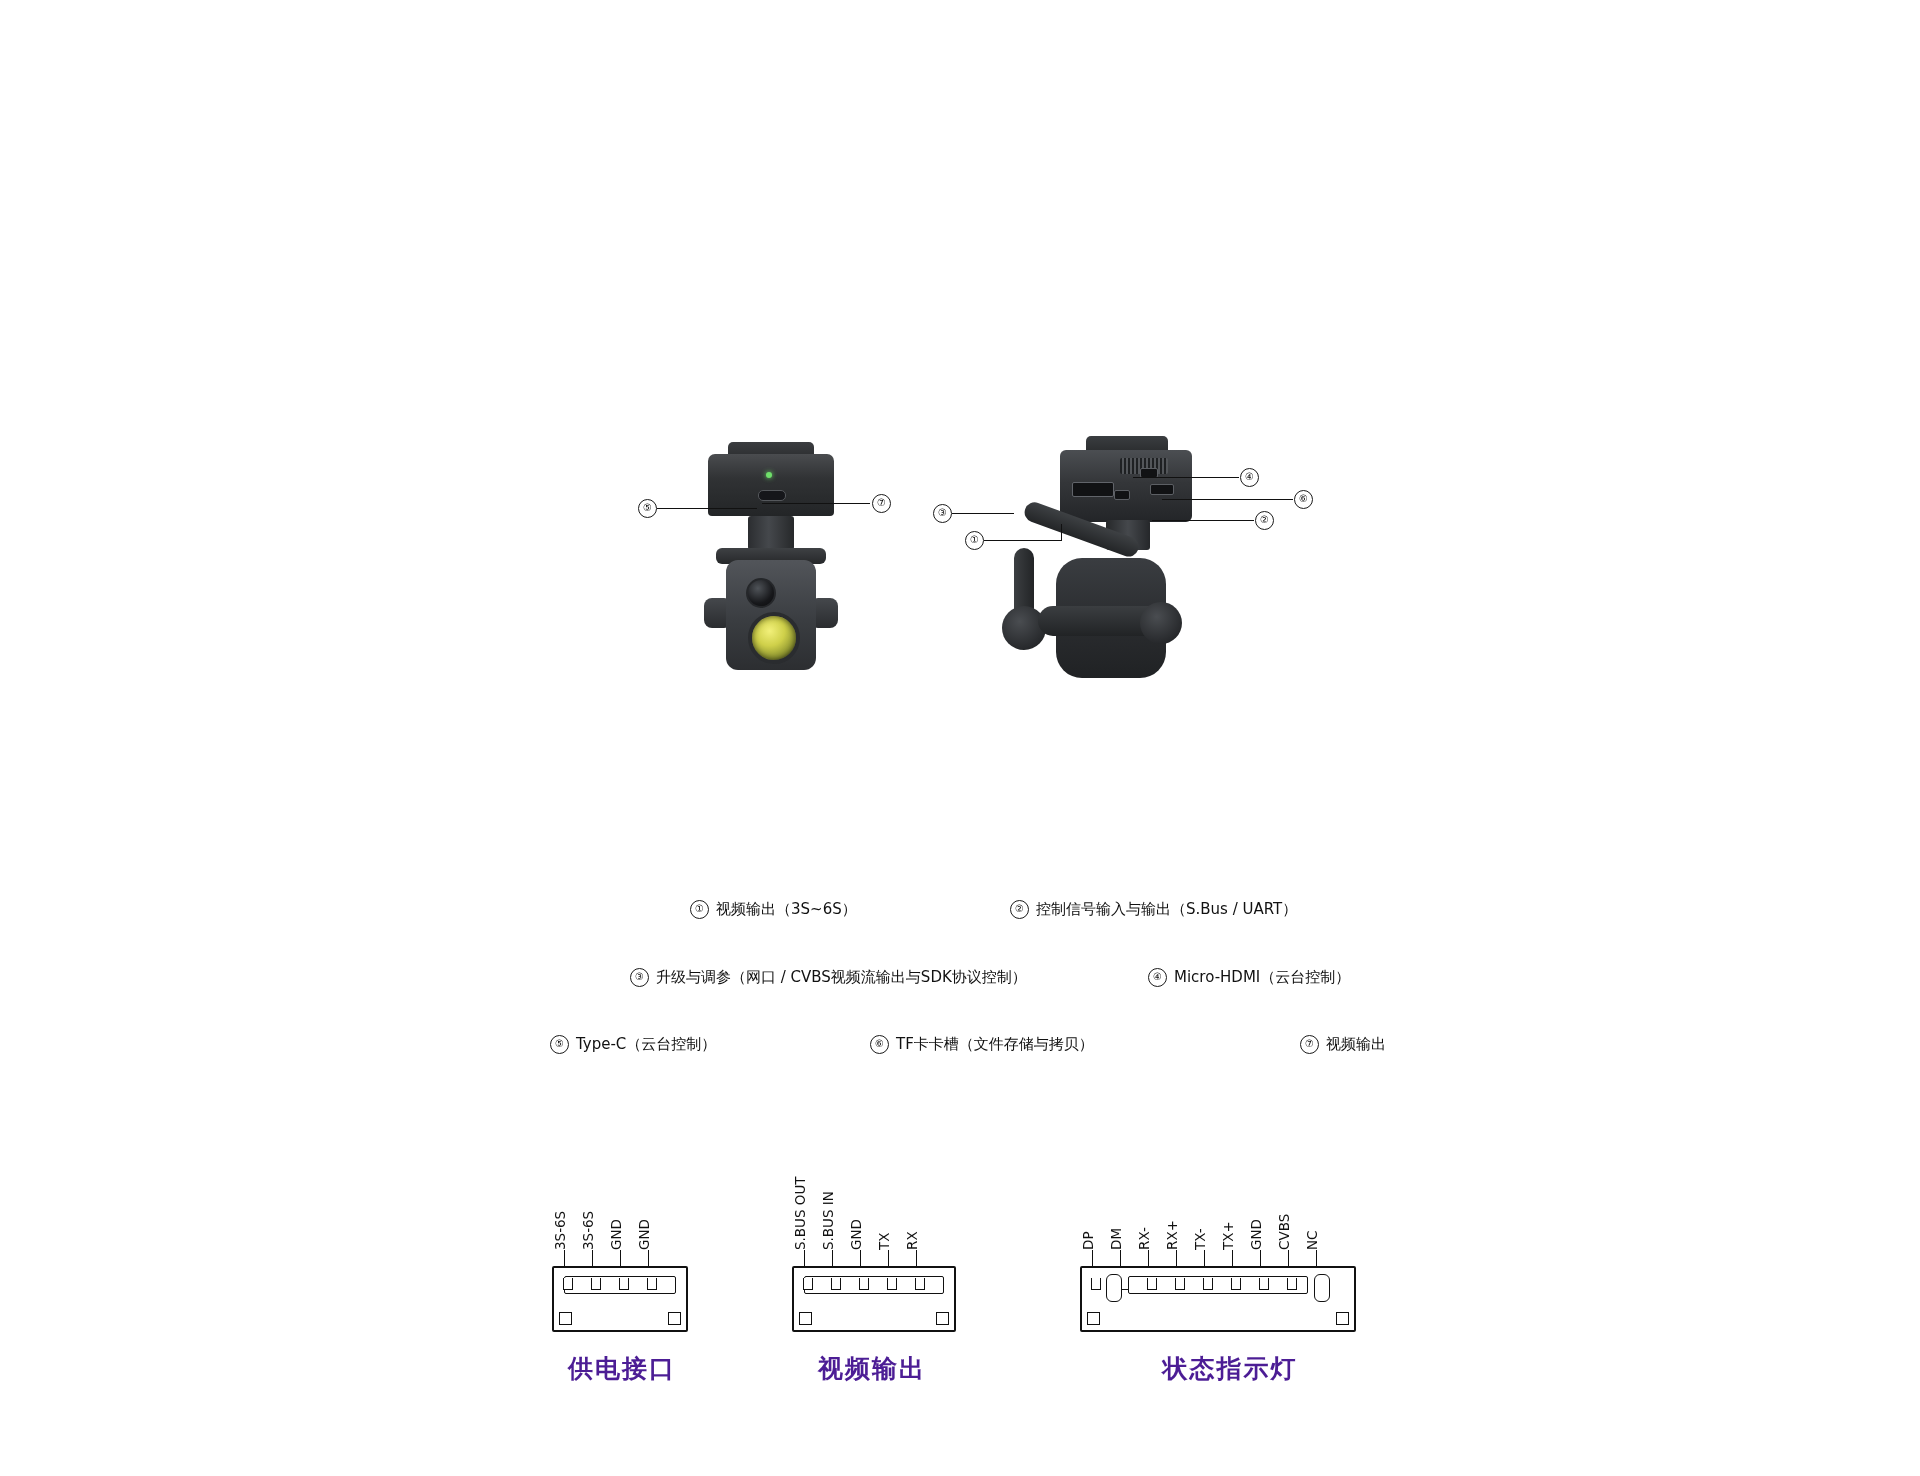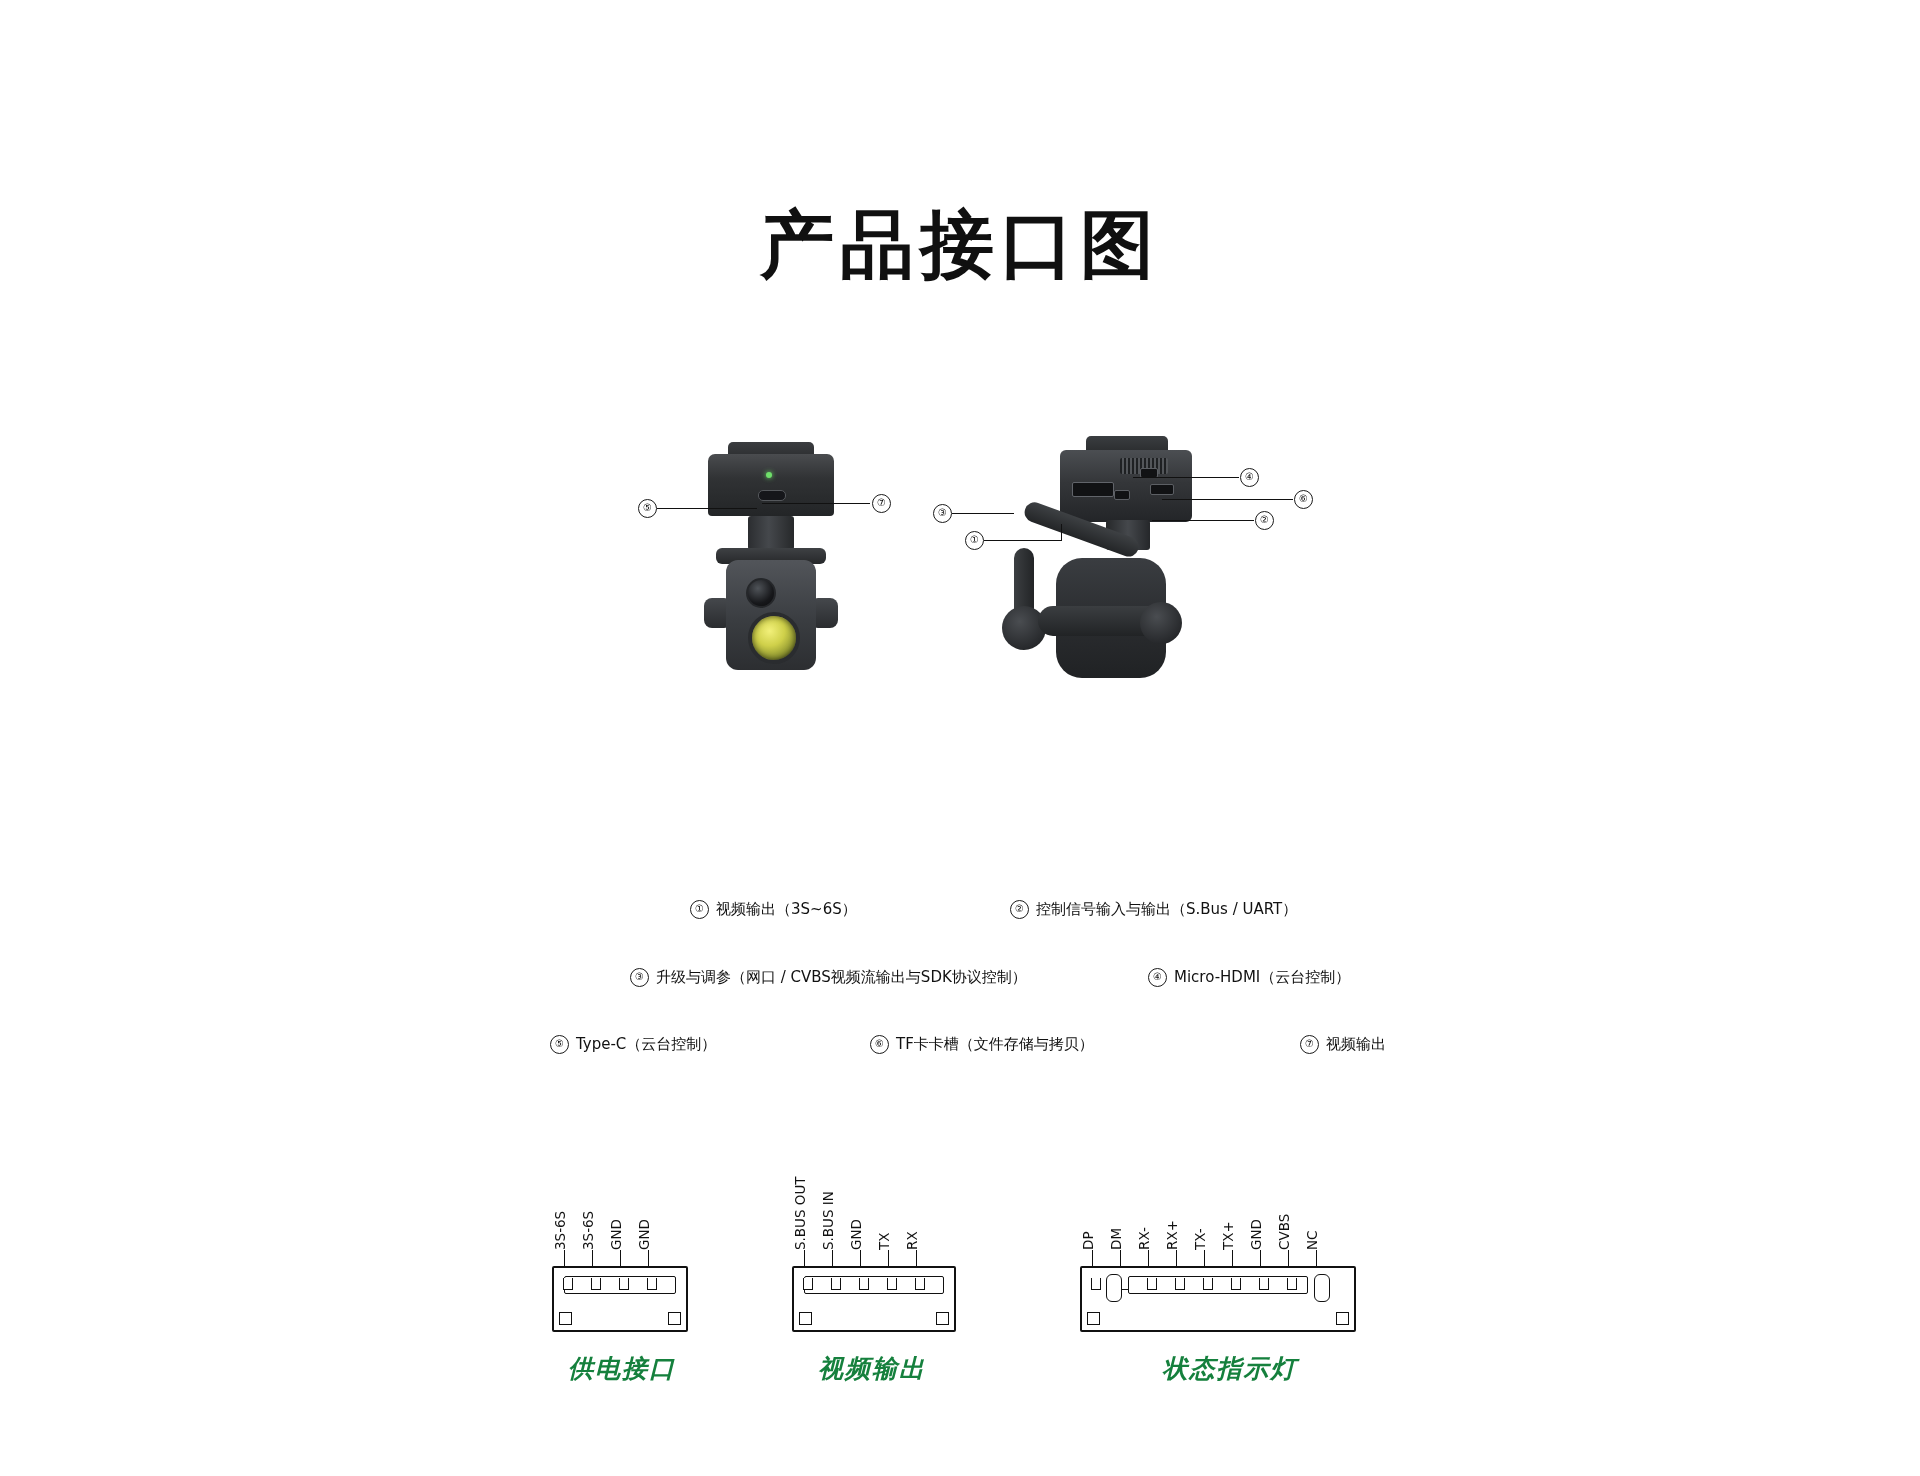--- a/index.html
+++ b/index.html
@@ -373,31 +373,29 @@
     border: 1.5px solid #111;
     border-radius: 6px;
     background: #fff;
   }
   .conn .cname {
     margin-top: 20px;
     text-align: center;
     font-size: 25px;
     font-weight: bold;
     letter-spacing: 2px;
-    color: #15803d;
+    color: #4c1d95;
     font-family: "DejaVu Sans", "Liberation Sans", sans-serif;
-    font-style: italic;
   }
 </style>
 </head>
 <body>
 
 <div class="page">
 
-  <div class="title">产品接口图</div>
 
   <div class="product-area">
 
     <div class="camA">
       <div class="tophat"></div>
       <div class="topbody"></div>
       <div class="ledDot"></div>
       <div class="typec"></div>
       <div class="neck"></div>
       <div class="yokebar"></div>

